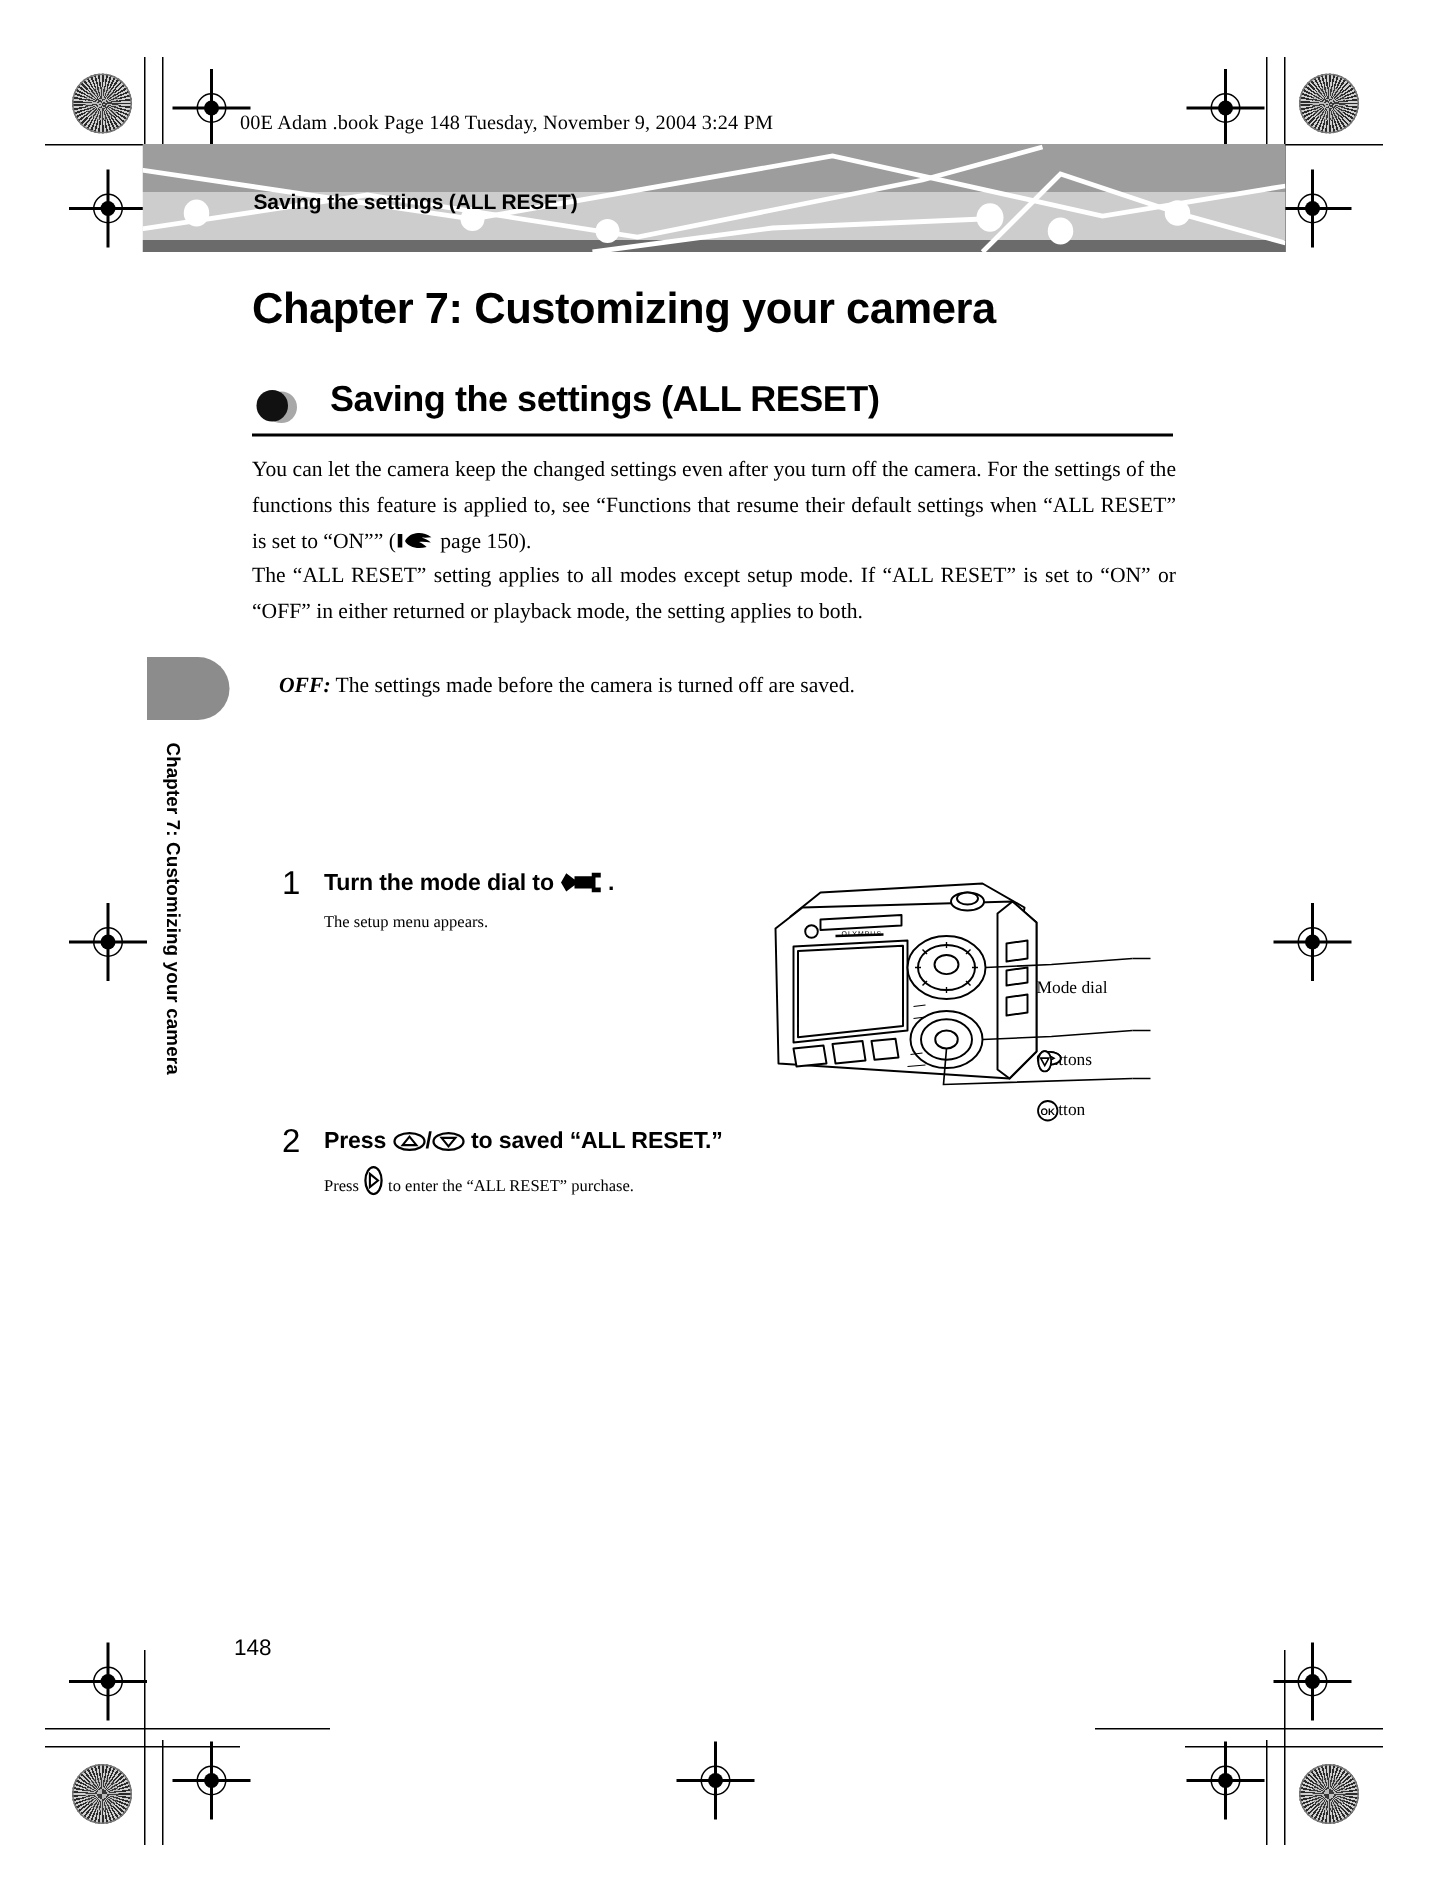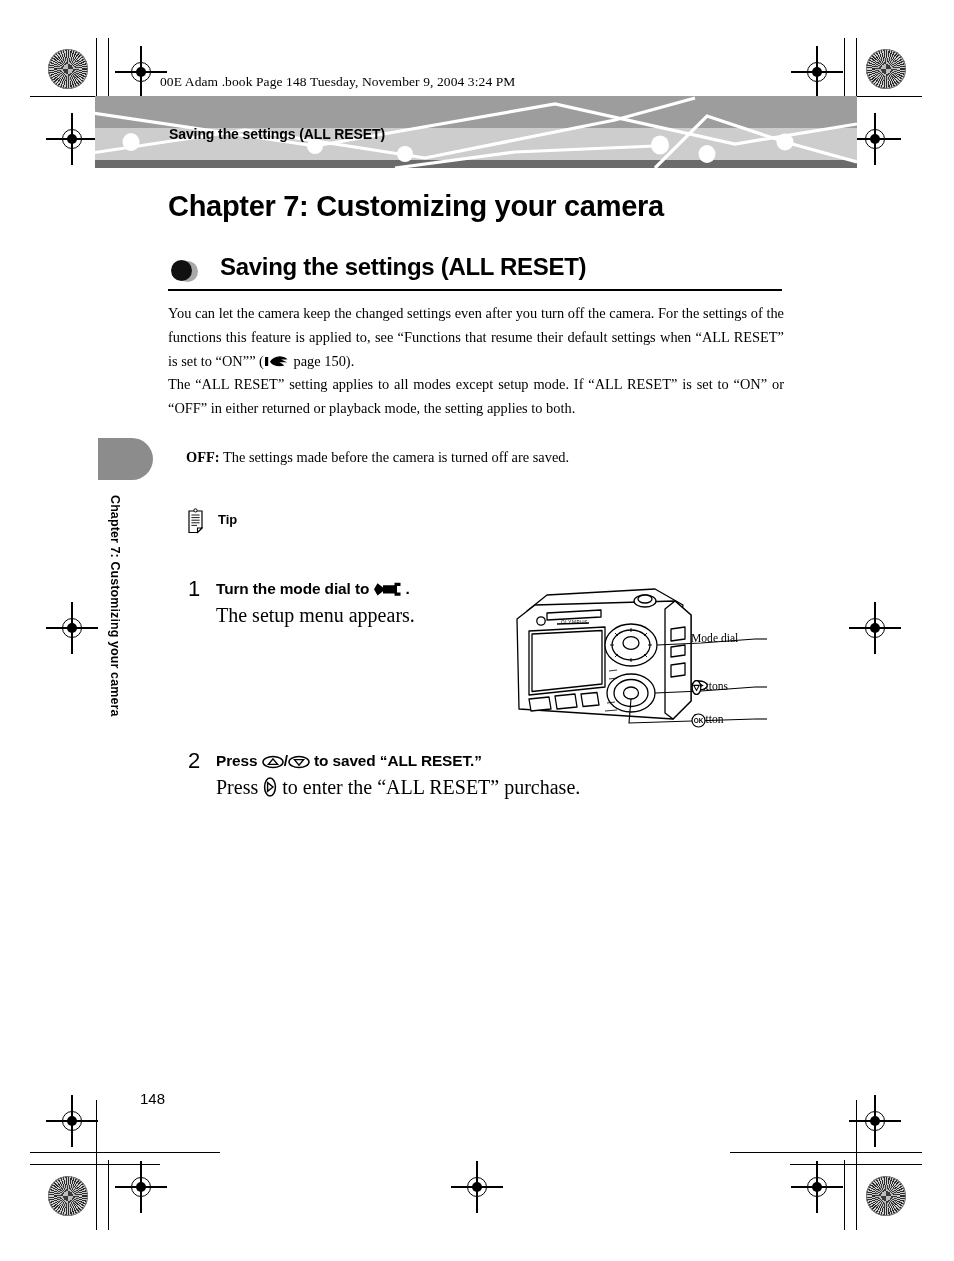--- a/index.html
+++ b/index.html
@@ -57,46 +57,46 @@
     font-size:24px;font-weight:bold;letter-spacing:-.3px;white-space:nowrap;}
   .sect .uline{position:absolute;left:0;top:36px;width:614px;height:2.2px;background:#000;}
 
   
   .body{position:absolute;left:168px;top:302px;width:616px;font-size:14.4px;line-height:23.8px;
     text-align:justify;}
   .body p{margin:0;}
   .hand{display:inline-block;width:24px;height:13px;vertical-align:-2px;margin:0 1px;}
   .defs{position:absolute;left:186px;top:446px;width:600px;font-size:14.4px;line-height:23.8px;}
   .defs div{margin-bottom:3px;}
-  .defs b{font-weight:bold;}
+  .defs b{font-weight:bold;font-style:italic;}
 
   
   .tipbox{position:absolute;left:186px;top:508px;width:600px;}
   .tipicon{display:inline-block;width:21px;height:26px;vertical-align:-8px;}
   .tiplabel{font-family:"Liberation Sans",sans-serif;font-size:13px;font-weight:bold;
     margin-left:7px;vertical-align:2px;}
   .tiptext{margin-top:2px;font-size:14.2px;line-height:20px;}
 
   
   .step{position:absolute;}
   .stepnum{position:absolute;left:0;top:-4px;font-family:"Liberation Sans",sans-serif;
     font-size:22px;font-weight:normal;}
   .stepmain{position:absolute;left:28px;top:0;font-family:"Liberation Sans",sans-serif;
     font-size:15.4px;font-weight:bold;white-space:nowrap;letter-spacing:-.1px;}
-  .stepsub{position:absolute;left:28px;top:25px;font-size:20px;line-height:21px;white-space:nowrap;}
+  .stepsub{position:absolute;left:28px;top:25px;font-size:11px;line-height:21px;white-space:nowrap;}
   .gl{display:inline-block;vertical-align:-3px;}
 
   
   .figure{position:absolute;left:505px;top:583px;width:300px;height:165px;}
   .figure svg{position:absolute;left:0;top:0;}
-  .callout{position:absolute;font-size:11.6px;white-space:nowrap;}
+  .callout{position:absolute;font-size:11.6px;white-space:nowrap;margin-top:20px;}
   .callout .gl{vertical-align:-3px;}
 
   
-  .pageno{position:absolute;left:140px;top:1090px;font-family:"Liberation Sans",sans-serif;
+  .pageno{position:absolute;left:156px;top:1090px;font-family:"Liberation Sans",sans-serif;
     font-size:15px;}
 </style>
 </head>
 <body>
 
 <div class="page">
 
   <div class="mark rosette" style="left:48px;top:49px;width:40px;height:40px;"></div>
   <div class="mark rosette" style="left:866px;top:49px;width:40px;height:40px;"></div>
   <div class="mark rosette" style="left:48px;top:1176px;width:40px;height:40px;"></div>
@@ -229,35 +229,20 @@
             <path d="M5 6.6 C7 3.2 10 1.6 13.6 1.4 C16.6 1.2 19.6 2.1 22.6 4.2 C20.4 4.5 18.2 4.6 16.2 4.4 C18.4 5.2 20.4 6.2 22.2 7.6 C19.4 7.3 16.8 7.1 14.4 7.3 C16.4 8.2 18 9.3 19.4 10.6 C15.6 11.8 11.8 11.6 8.6 10 C6.8 9.1 5.6 8 5 6.6 Z" fill="#000"></path>
           </svg></span><span> page 150).</span></p>
     <p>The “ALL RESET” setting applies to all modes except setup mode. If “ALL RESET” is set to “ON” or “OFF” in either returned or playback mode, the setting applies to both.</p>
   </div>
 
   <div class="defs">
     <div><b>OFF:</b><span> The settings made before the camera is turned off are saved.</span></div>
   </div>
 
   <div class="tipbox">
-    <div>
-      <span class="tipicon"><svg width="21" height="26" viewBox="0 0 21 26" aria-hidden="true">
-            <path d="M3 3 H16 V20 L11.5 24.5 H3 Z" fill="#fff" stroke="#000" stroke-width="1.2"></path>
-            <path d="M11.5 24.5 V20 H16 Z" fill="#fff" stroke="#000" stroke-width="1.1"></path>
-            <circle cx="9.5" cy="2.4" r="1.6" fill="#fff" stroke="#000" stroke-width="1"></circle>
-            <g stroke="#000" stroke-width="0.9">
-              <line x1="5.4" y1="7" x2="13.6" y2="7"></line>
-              <line x1="5.4" y1="9.6" x2="13.6" y2="9.6"></line>
-              <line x1="5.4" y1="12.2" x2="13.6" y2="12.2"></line>
-              <line x1="5.4" y1="14.8" x2="13.6" y2="14.8"></line>
-              <line x1="5.4" y1="17.4" x2="11" y2="17.4"></line>
-            </g>
-          </svg></span>
-      <span class="tiplabel">Tip</span>
-    </div>
   </div>
 
   <div class="step" style="left:188px;top:580px;width:360px;">
     <div class="stepnum">1</div>
     <div class="stepmain"><span>Turn the mode dial to </span><span class="gl"><svg width="32" height="15" viewBox="0 0 32 15" aria-hidden="true">
             <path d="M4.5 1.2 L10 5.4 L10 3.2 L21.5 3.2 L21.5 0.8 L27.5 0.8 L27.5 4 L24 4 L24 10.6 L27.5 10.6 L27.5 13.8 L21.5 13.8 L21.5 11.4 L10 11.4 L10 9.2 L4.5 13.4 L1 7.3 Z" fill="#000"></path>
           </svg></span><span>.</span></div>
     <div class="stepsub">The setup menu appears.</div>
   </div>
 

